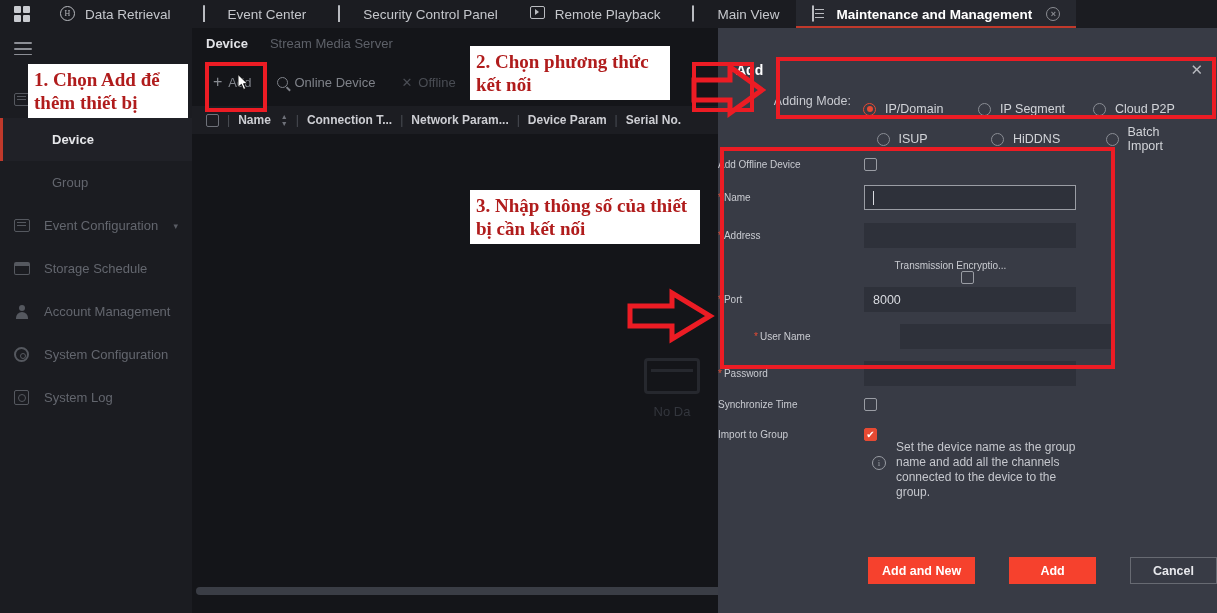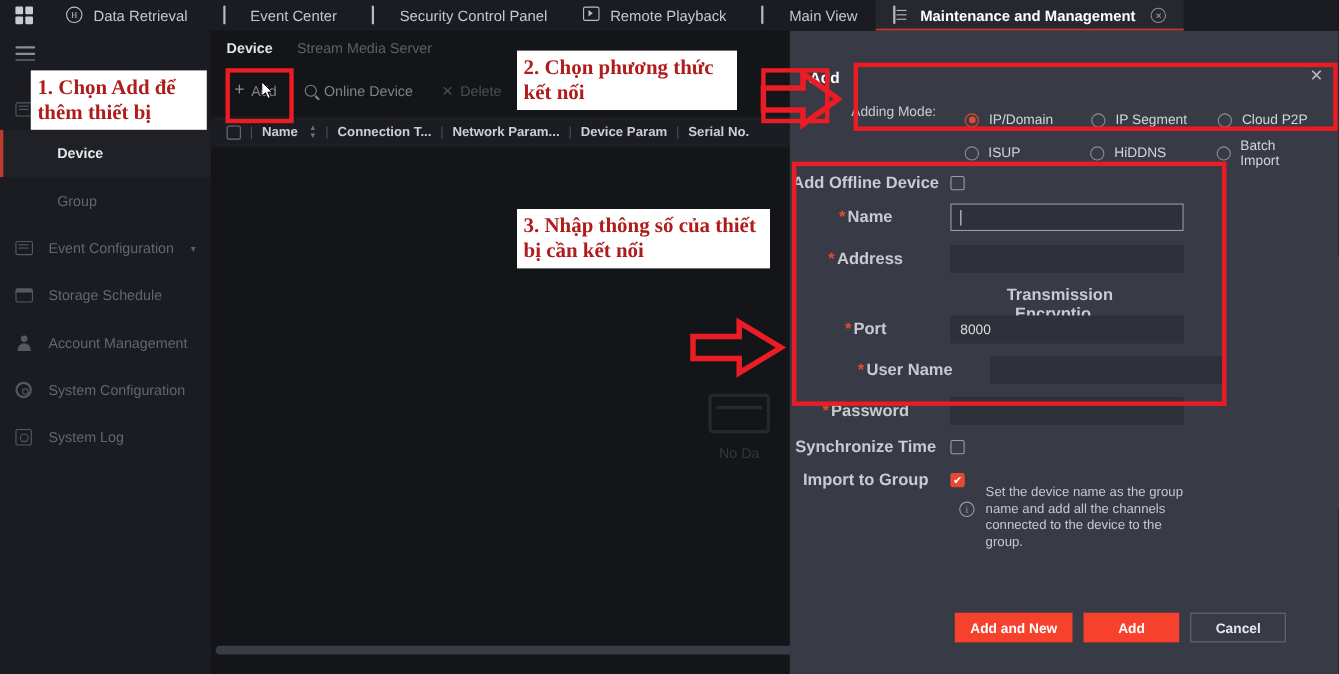--- a/index.html
+++ b/index.html
@@ -145,21 +145,21 @@
   .mode-label { width: 115px; text-align:right; font-size:12.5px; color:#c9cbd1; }
   .radio-row { display:flex; height:30px; }
   .radio-item { display:flex; align-items:center; gap:9px; font-size:12.5px; color:#d2d4d9; }
   .radio {
     width:13px;height:13px;border:1.4px solid #8a8d94;border-radius:50%;
     display:flex;align-items:center;justify-content:center;flex:0 0 13px;
   }
   .radio.on { border-color:#e64a33; }
   .radio.on:after{content:"";width:6px;height:6px;border-radius:50%;background:#e64a33;}
 
-  .form-label { width: 146px; text-align:center; font-size:15px; color:#c9cbd1; padding-right: 8px; font-weight: bold; }
+  .form-label { width: 146px; text-align:left; font-size:10px; color:#c9cbd1; padding-right: 8px; }
   .req { color:#e64a33; margin-right:2px; }
   .field {
     width: 212px; height: 25px; background:#2e313a; border:1px solid #2e313a;
     color:#d9dbe0; font-size: 12.5px; display:flex; align-items:center; padding: 0 8px;
   }
   .field.focus { border:1px solid #9a9da4; background:#2e313a; position:relative; }
   .caret { width:1px; height:14px; background:#d9dbe0; }
   .cbx { width:13px;height:13px;border:1.4px solid #9a9da4;border-radius:2px;background:transparent;flex:0 0 13px;}
   .cbx.on {
     background:#e64a33;border-color:#e64a33;color:#fff;font-size:10px;
@@ -167,21 +167,21 @@
   }
 
   .info-wrap { display:flex; gap:10px; align-items:flex-start; }
   .info-ico {
     width:14px;height:14px;border:1.3px solid #9a9da4;border-radius:50%;flex:0 0 14px;
     font-size:9px;color:#9a9da4;text-align:center;line-height:12px;font-family:"Liberation Serif",serif;
     margin-top: 16px;
   }
   .info-text { font-size:12px; color:#c5c7cd; line-height:15px; width: 180px; }
 
-  .dlg-btns { position:absolute; left: 0; top: 529px; width: 499px; display:flex; gap:10px; padding-left: 150px; }
+  .dlg-btns { position:absolute; left: 0; top: 529px; width: 499px; display:flex; gap:10px; padding-left: 150px; justify-content: space-between; }
   .btn { height:27px; padding: 0 14px; font-size:12.5px; font-weight:bold; display:flex; align-items:center; justify-content:center; }
   .btn-primary { background:#f6412d; color:#fff; }
   .btn-ghost { background:transparent; color:#e7e8ec; border:1px solid #676a72; }
 
   
   .anno {
     position:absolute; background:#ffffff; color:#b01c1c;
     font-family:"Liberation Serif", serif; font-weight:bold; font-size:19px; line-height:23px;
     padding: 4px 6px;
   }
@@ -311,21 +311,21 @@
       <div class="tb-btn">
         <span class="plus-ico">+</span>
         <span>Add</span>
       </div>
       <div class="tb-btn">
         <span class="mag-ico"></span>
         <span>Online Device</span>
       </div>
       <div class="tb-btn dim">
         <span class="x-ico">✕</span>
-        <span>Delete</span>
+        <span>Offline</span>
       </div>
       <div class="tb-btn" style="position:absolute; left:672px;">
         <span class="refresh-ico"></span>
         <span>Ref</span>
       </div>
     </div>
 
     <div class="table-head">
       <span class="cbx-head"></span>
       <span class="th-sep">|</span>
@@ -356,21 +356,21 @@
       </div>
   </div>
 
   <div class="dialog">
     <div class="dlg-title">Add</div>
     <div class="dlg-close">✕</div>
 
     <div class="mode-area">
       <div class="radio-row" style="margin-top:6px">
         <span class="mode-label">Adding Mode:</span>
-        <span class="radio-item" style="width:115px;margin-left:26px">
+        <span class="radio-item" style="width:115px;margin-left:12px">
           <span class="radio on"></span>
           <span>IP/Domain</span>
         </span>
         <span class="radio-item" style="width:115px">
           <span class="radio"></span>
           <span>IP Segment</span>
         </span>
         <span class="radio-item">
           <span class="radio"></span>
           <span>Cloud P2P</span>

